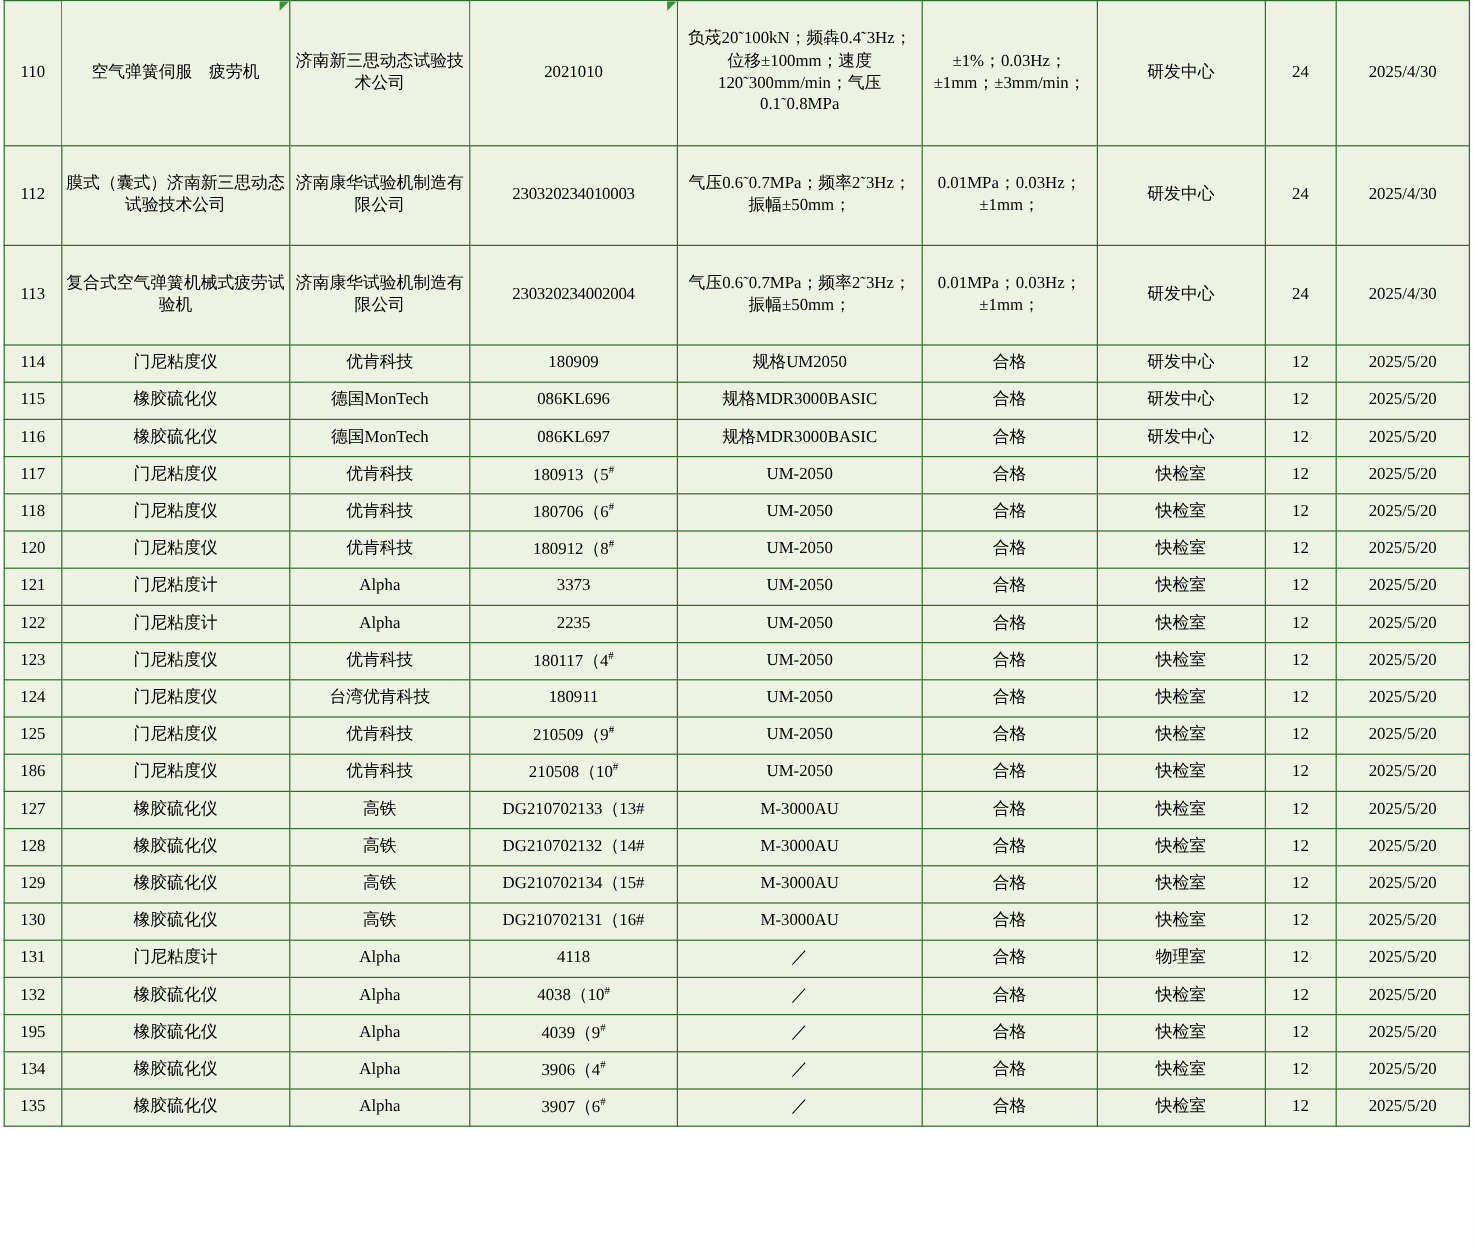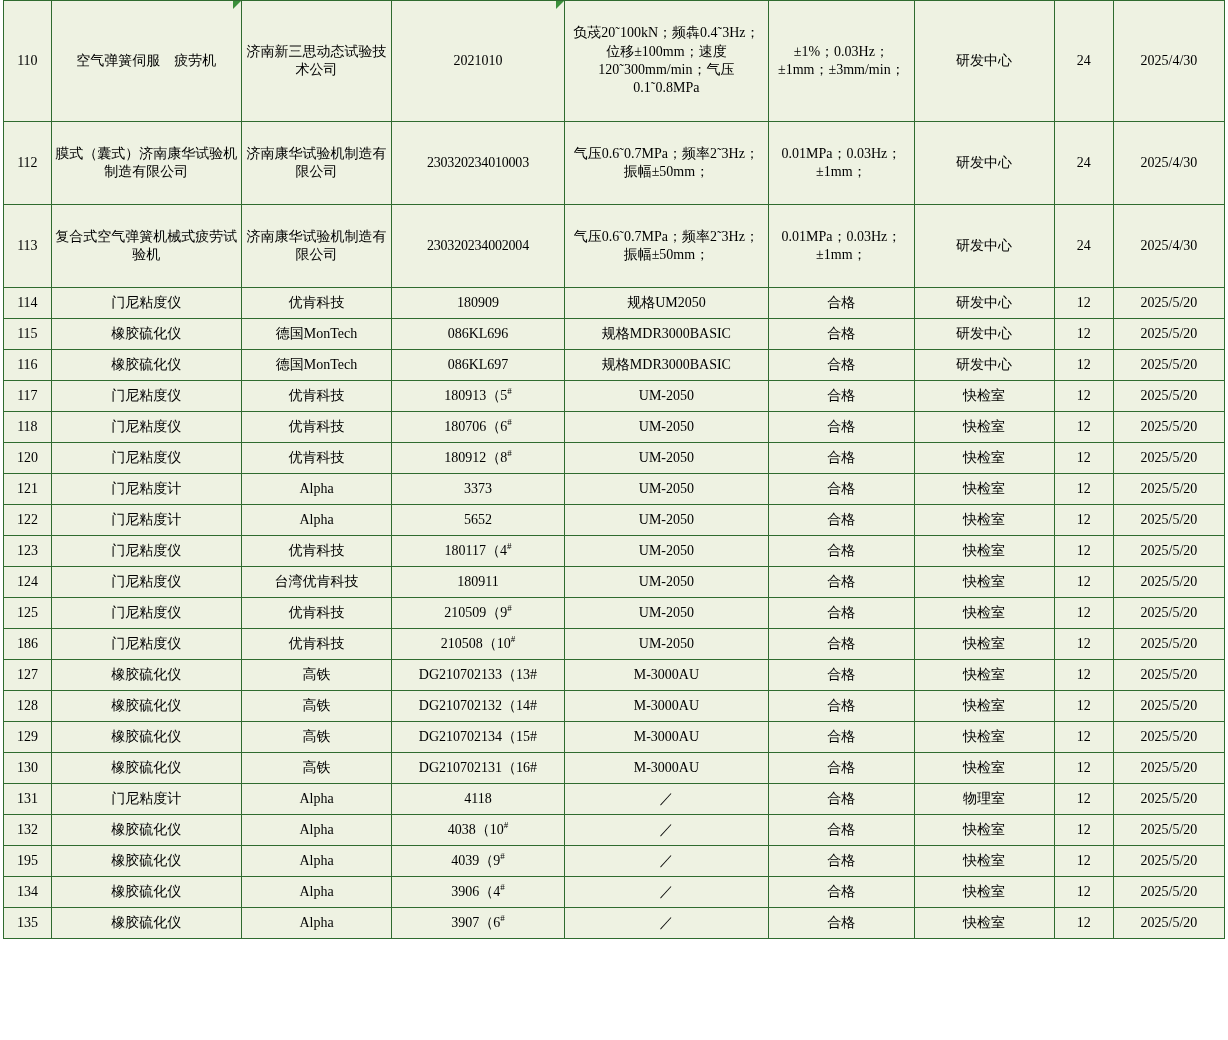--- a/index.html
+++ b/index.html
@@ -110,21 +110,21 @@
         <td class="spec">负荗20˜100kN；频犇0.4˜3Hz；位移±100mm；速度120˜300mm/min；气压0.1˜0.8MPa</td>
         <td class="prec">±1%；0.03Hz；±1mm；±3mm/min；</td>
         <td class="dept">研发中心</td>
         <td class="bold">24</td>
         <td class="date">2025/4/30</td>
       </tr>
 
 
       <tr class="med2">
         <td class="idx">112</td>
-        <td class="name">膜式（囊式）济南康华试验机制造有限公司</td>
+        <td class="name">膜式（囊式）济南新三思动态试验技术公司</td>
         <td class="maker">济南康华试验机制造有限公司</td>
         <td class="small">230320234010003</td>
         <td class="spec">气压0.6˜0.7MPa；频率2˜3Hz；振幅±50mm；</td>
         <td class="prec">0.01MPa；0.03Hz；±1mm；</td>
         <td class="dept">研发中心</td>
         <td class="bold">24</td>
         <td class="date">2025/4/30</td>
       </tr>
 
       <tr class="med2">
@@ -221,21 +221,21 @@
         <td class="prec">合格</td>
         <td class="dept">快检室</td>
         <td class="period">12</td>
         <td class="date">2025/5/20</td>
       </tr>
 
       <tr class="norm">
         <td class="idx">122</td>
         <td class="name">门尼粘度计</td>
         <td class="maker">Alpha</td>
-        <td class="sn">5652</td>
+        <td class="sn">2235</td>
         <td class="spec">UM-2050</td>
         <td class="prec">合格</td>
         <td class="dept">快检室</td>
         <td class="period">12</td>
         <td class="date">2025/5/20</td>
       </tr>
 
       <tr class="norm">
         <td class="idx">123</td>
         <td class="name">门尼粘度仪</td>

